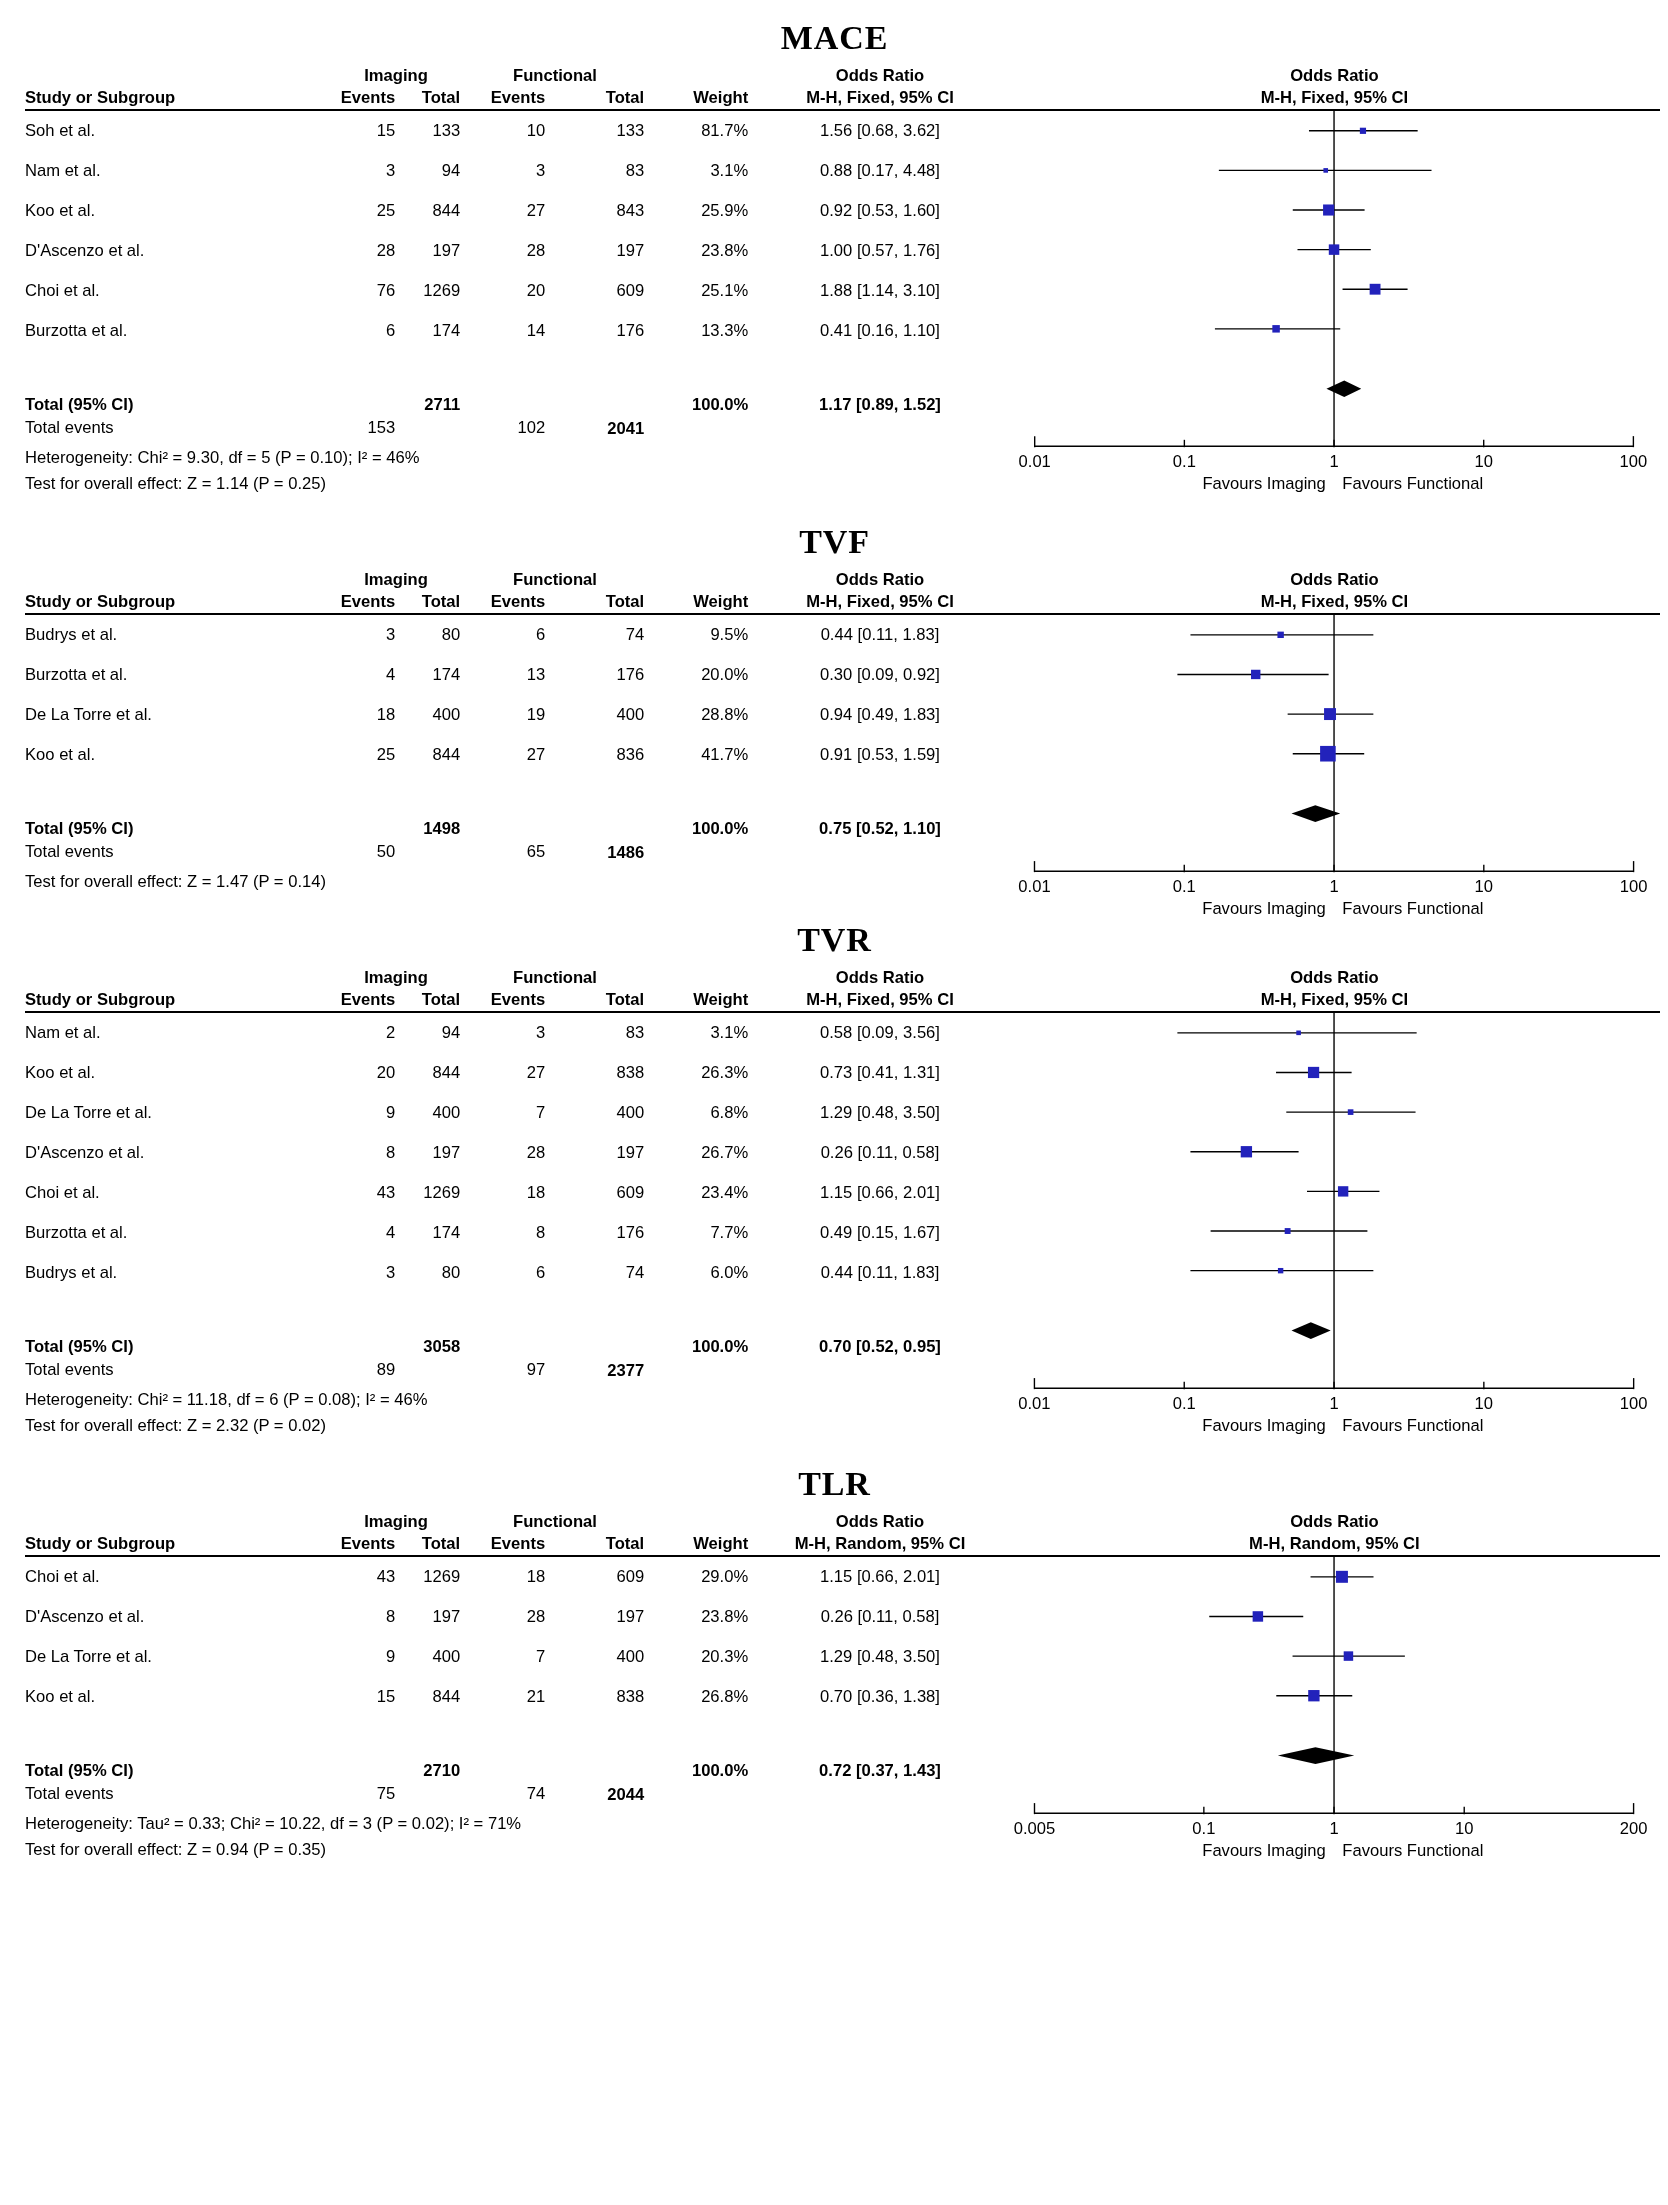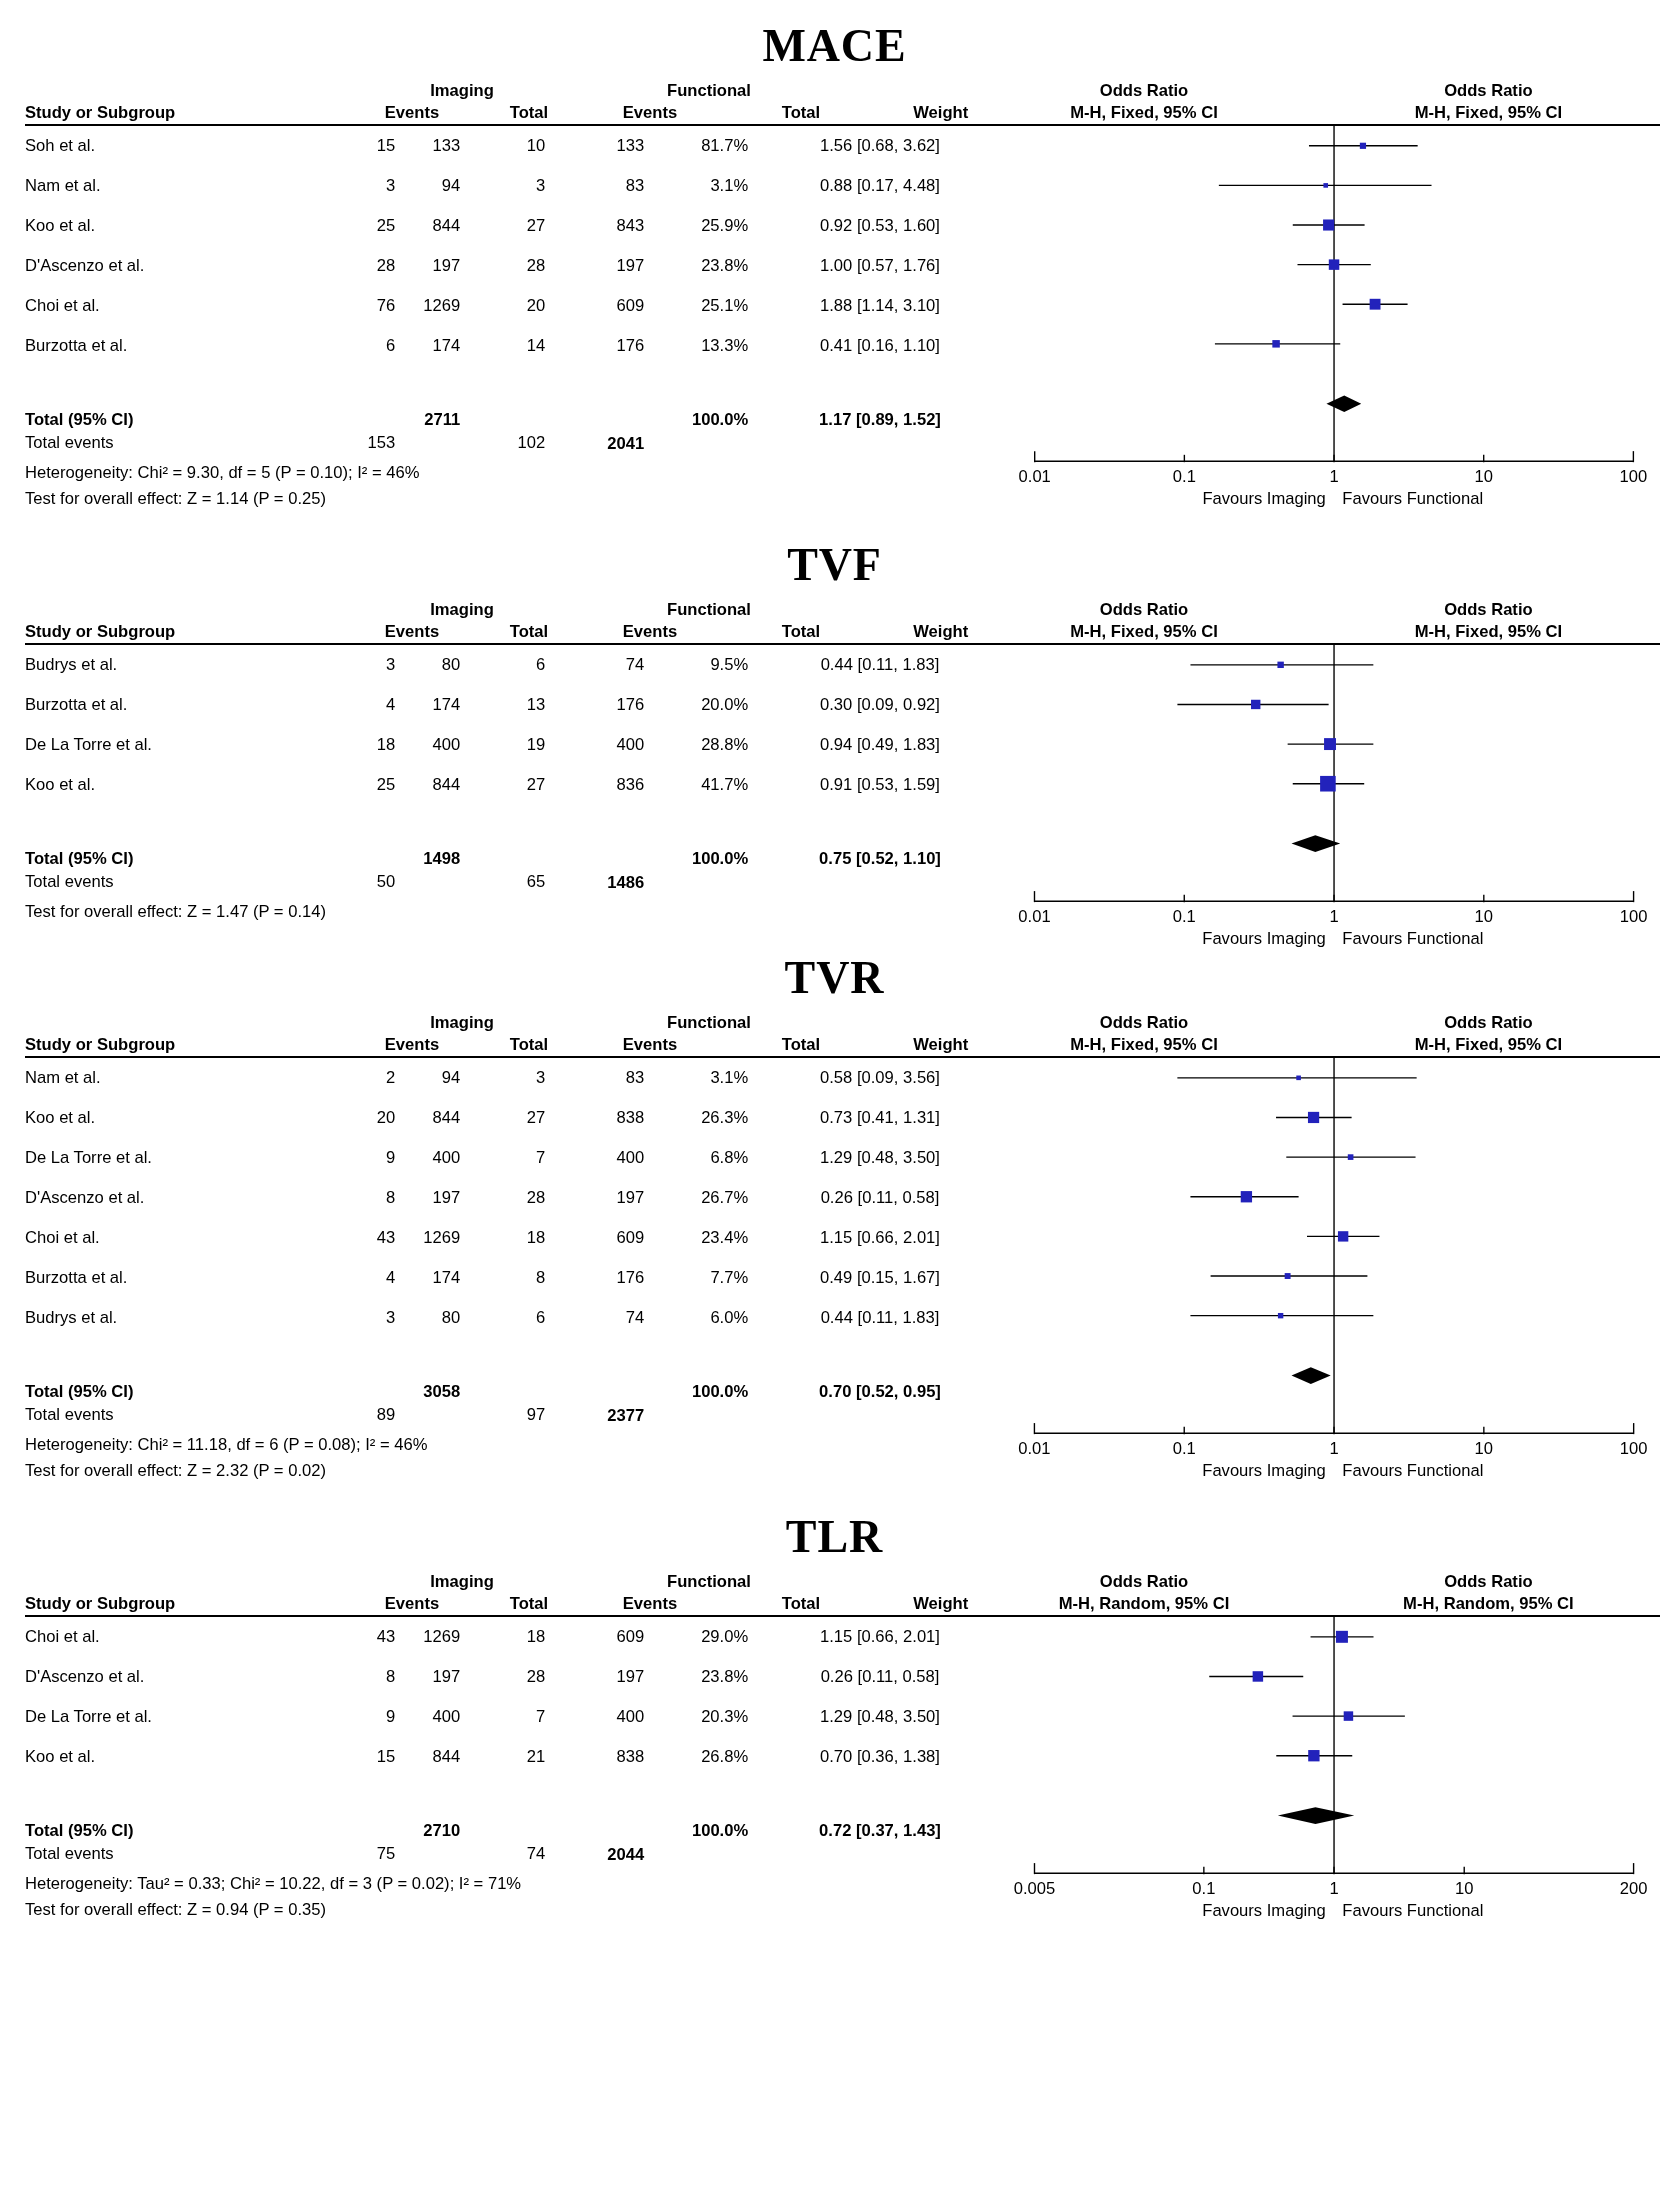--- a/index.html
+++ b/index.html
@@ -10,31 +10,31 @@
     color: #000000;
     font-family: "Liberation Sans", sans-serif;
     font-size: 16.6px;
   }
   .figure-root { padding-top: 6.5px; }
   .panel { margin-bottom: 26px; position: relative; }
   .panel-title {
     text-align: center;
     font-family: "Liberation Serif", serif;
     font-weight: 700;
-    font-size: 46px;
+    font-size: 34px;
     margin: 12px 0 8.3px 0;
     letter-spacing: 0.9px;
   }
   .table-wrap { position: relative; padding: 0 9.2px 0 25px; }
   .trow {
     display: grid;
     grid-template-columns: 304px 69px 65px 85px 99px 104px 258px 1fr;
     align-items: center;
   }
-  .group-row, .head-row { height: 22px; font-weight: 700; gap: 44px; }
+  .group-row, .head-row { height: 22px; font-weight: 700; }
   .data-row { height: 40px; }
   .total-row { height: 40px; font-weight: 700; }
   .events-row { height: 34px; }
   .gap-row { height: 20px; }
   .cell { white-space: nowrap; }
   .cell.num { text-align: right; padding-right: 2.8px; }
   .cell.center { text-align: center; }
   .gspan1 { grid-column: 2 / 4; text-align: center; }
   .gspan2 { grid-column: 4 / 6; text-align: center; }
   .c2 { grid-column: 2; } .c3 { grid-column: 3; } .c4 { grid-column: 4; }

